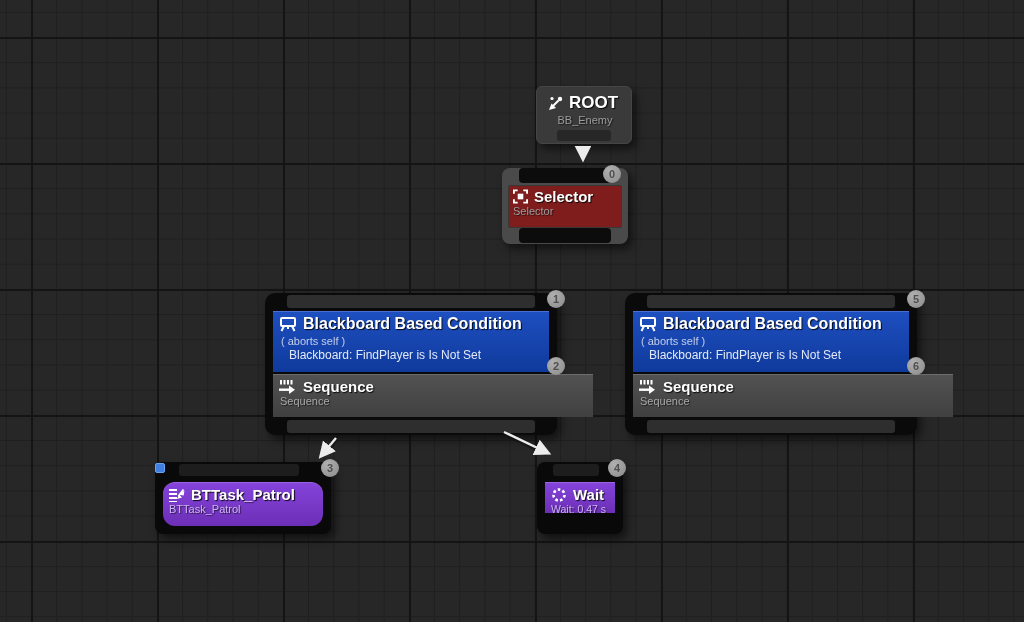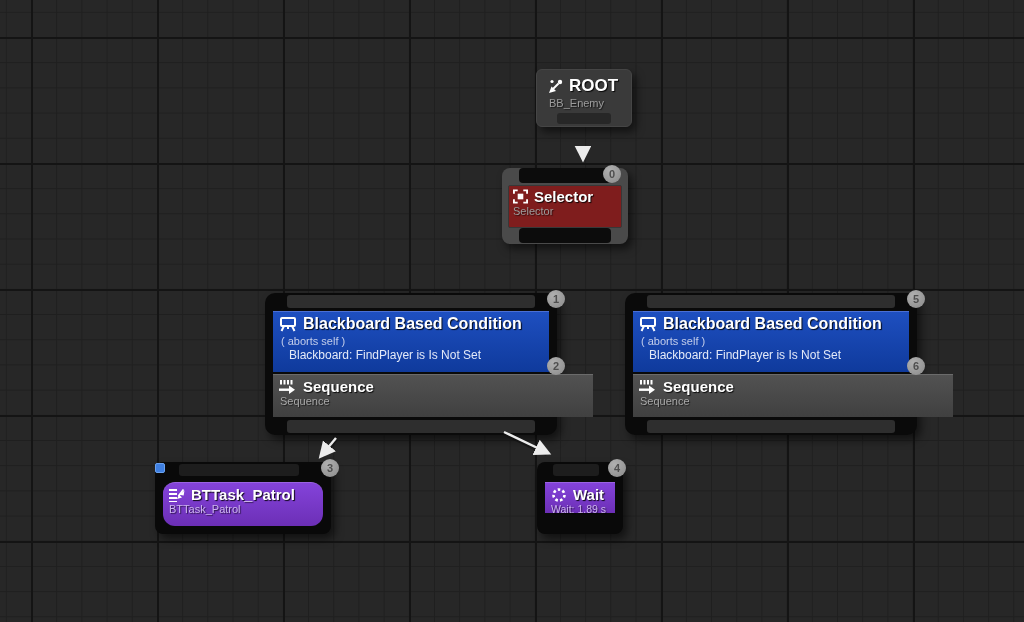--- a/index.html
+++ b/index.html
@@ -15,24 +15,24 @@
     background-size:126px 126px,126px 126px,25.2px 25.2px,25.2px 25.2px;
     background-position:31px 37px,31px 37px,31px 37px,31px 37px;}
   .node{position:absolute;box-sizing:border-box;}
   .shadow{box-shadow:4px 5px 9px rgba(0,0,0,.55);}
   .title{font-weight:bold;color:#fff;text-shadow:1px 1px 1px rgba(0,0,0,.9);
          white-space:nowrap;display:flex;align-items:center;gap:6px;}
   .sub{color:#9c9c9c;font-size:11px;white-space:nowrap;
        text-shadow:1px 1px 1px rgba(0,0,0,.6);}
   .icon{display:inline-flex;flex:none;}
   
-  .root{left:536px;top:69px;width:96px;height:58px;background:#3a3a3a;
+  .root{left:536px;top:86px;width:96px;height:58px;background:#3a3a3a;
         border:1px solid #454545;border-radius:6px;padding:6px 10px 0 10px;}
   .root .title{font-size:17px;}
-  .root .sub{margin-top:1px;margin-left:2px;}
+  .root .sub{margin-top:1px;margin-left:2px;text-align:center;}
   .root-tab{position:absolute;left:20px;bottom:2px;width:54px;height:11px;
             background:#272727;border-radius:3px;}
   
   .selframe{left:502px;top:168px;width:126px;height:76px;background:#4a4a4a;
             border-radius:8px;}
   .seltab{position:absolute;left:17px;width:92px;height:15px;background:#0c0c0c;
           border-radius:4px;}
   .selpanel{position:absolute;left:6px;top:17px;width:114px;height:43px;
             background:#7f1d1d;border:1px solid #383838;border-radius:2px;
             padding:2px 4px 0 4px;box-sizing:border-box;}
@@ -236,18 +236,18 @@
     <div class="taskslot" style="left:16px;width:46px;"></div>
     <div class="purplepanel">
       <div class="title">
         <span class="icon">
           <svg width="16" height="16" viewBox="0 0 16 16" fill="none">
             <circle cx="8" cy="8" r="5.5" stroke="#fff" stroke-width="2.6" stroke-dasharray="2.6 2.2"></circle>
           </svg>
         </span>
         <span>Wait</span>
       </div>
-      <div class="sub">Wait: 1.89 s</div>
+      <div class="sub">Wait: 0.47 s</div>
     </div>
     <div class="badge" style="left:71px;top:-3px;">4</div>
   </div>
 
 </div>
 
 </body></html>

